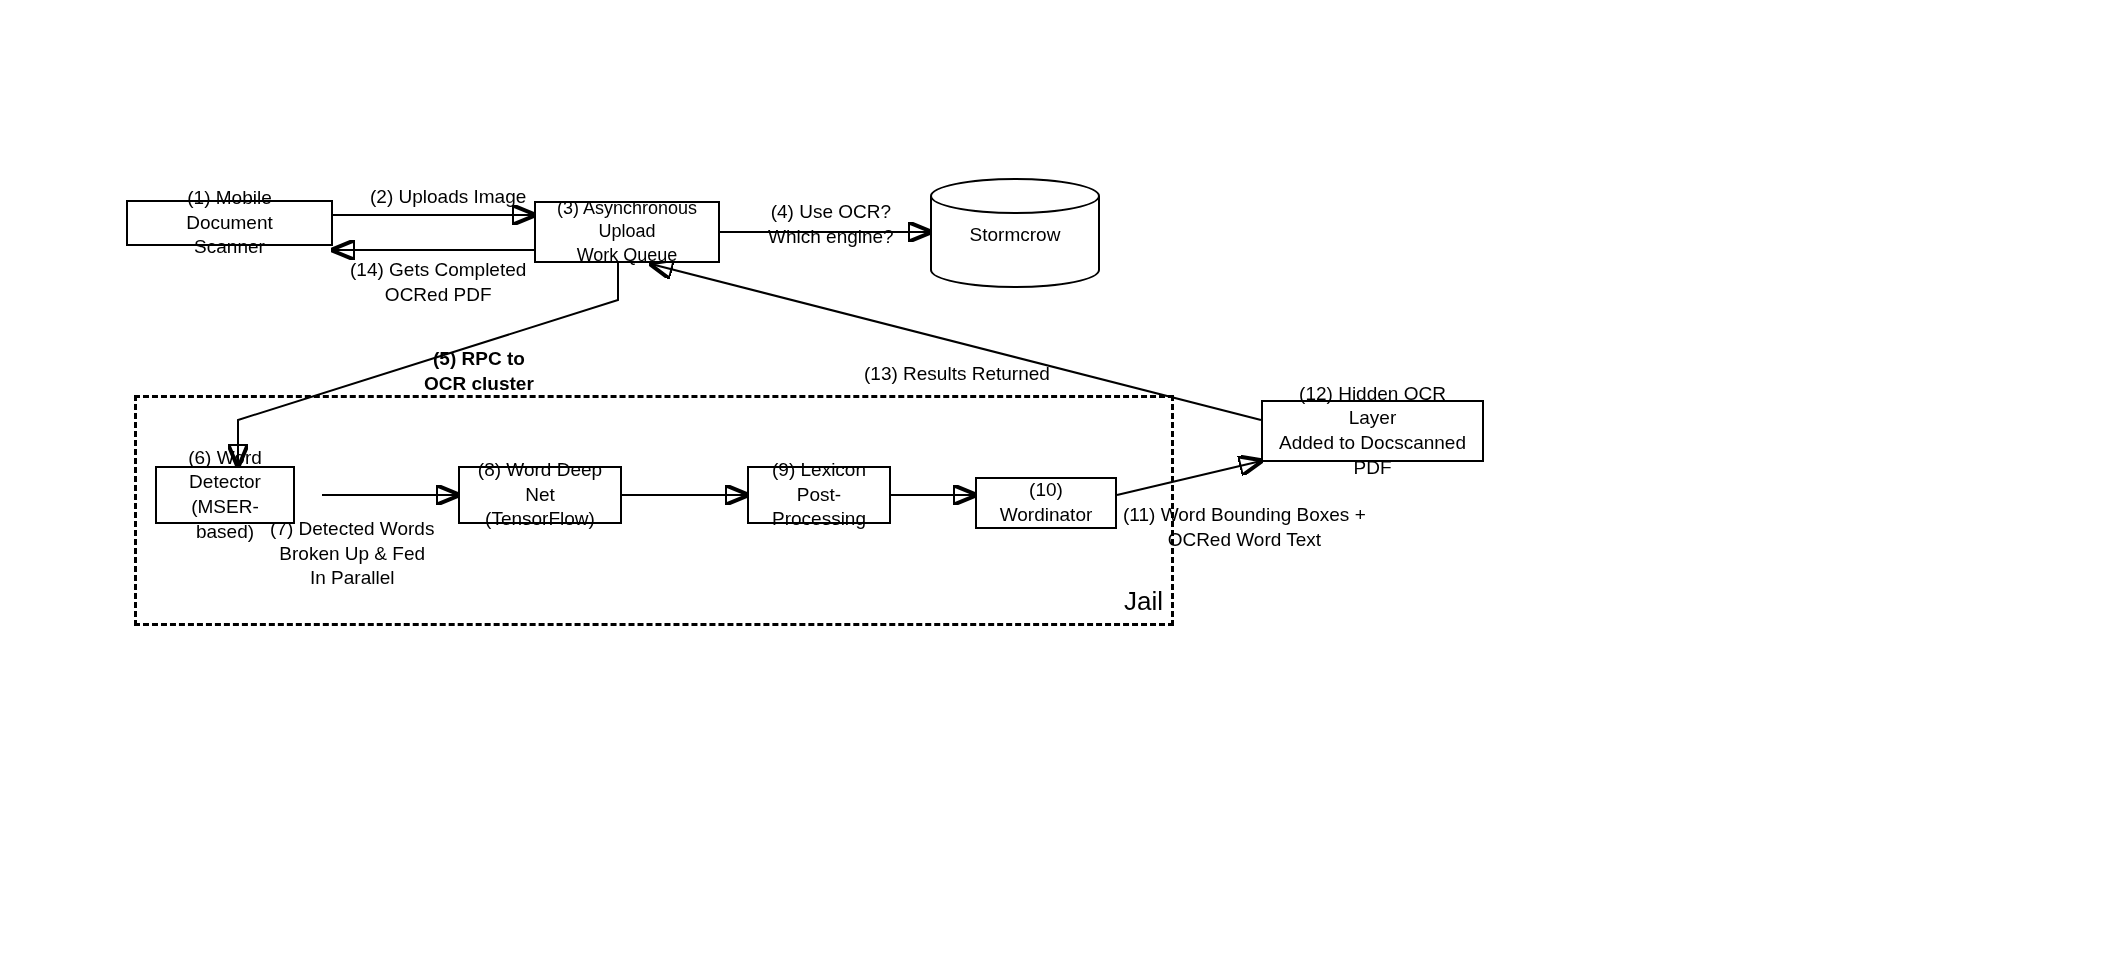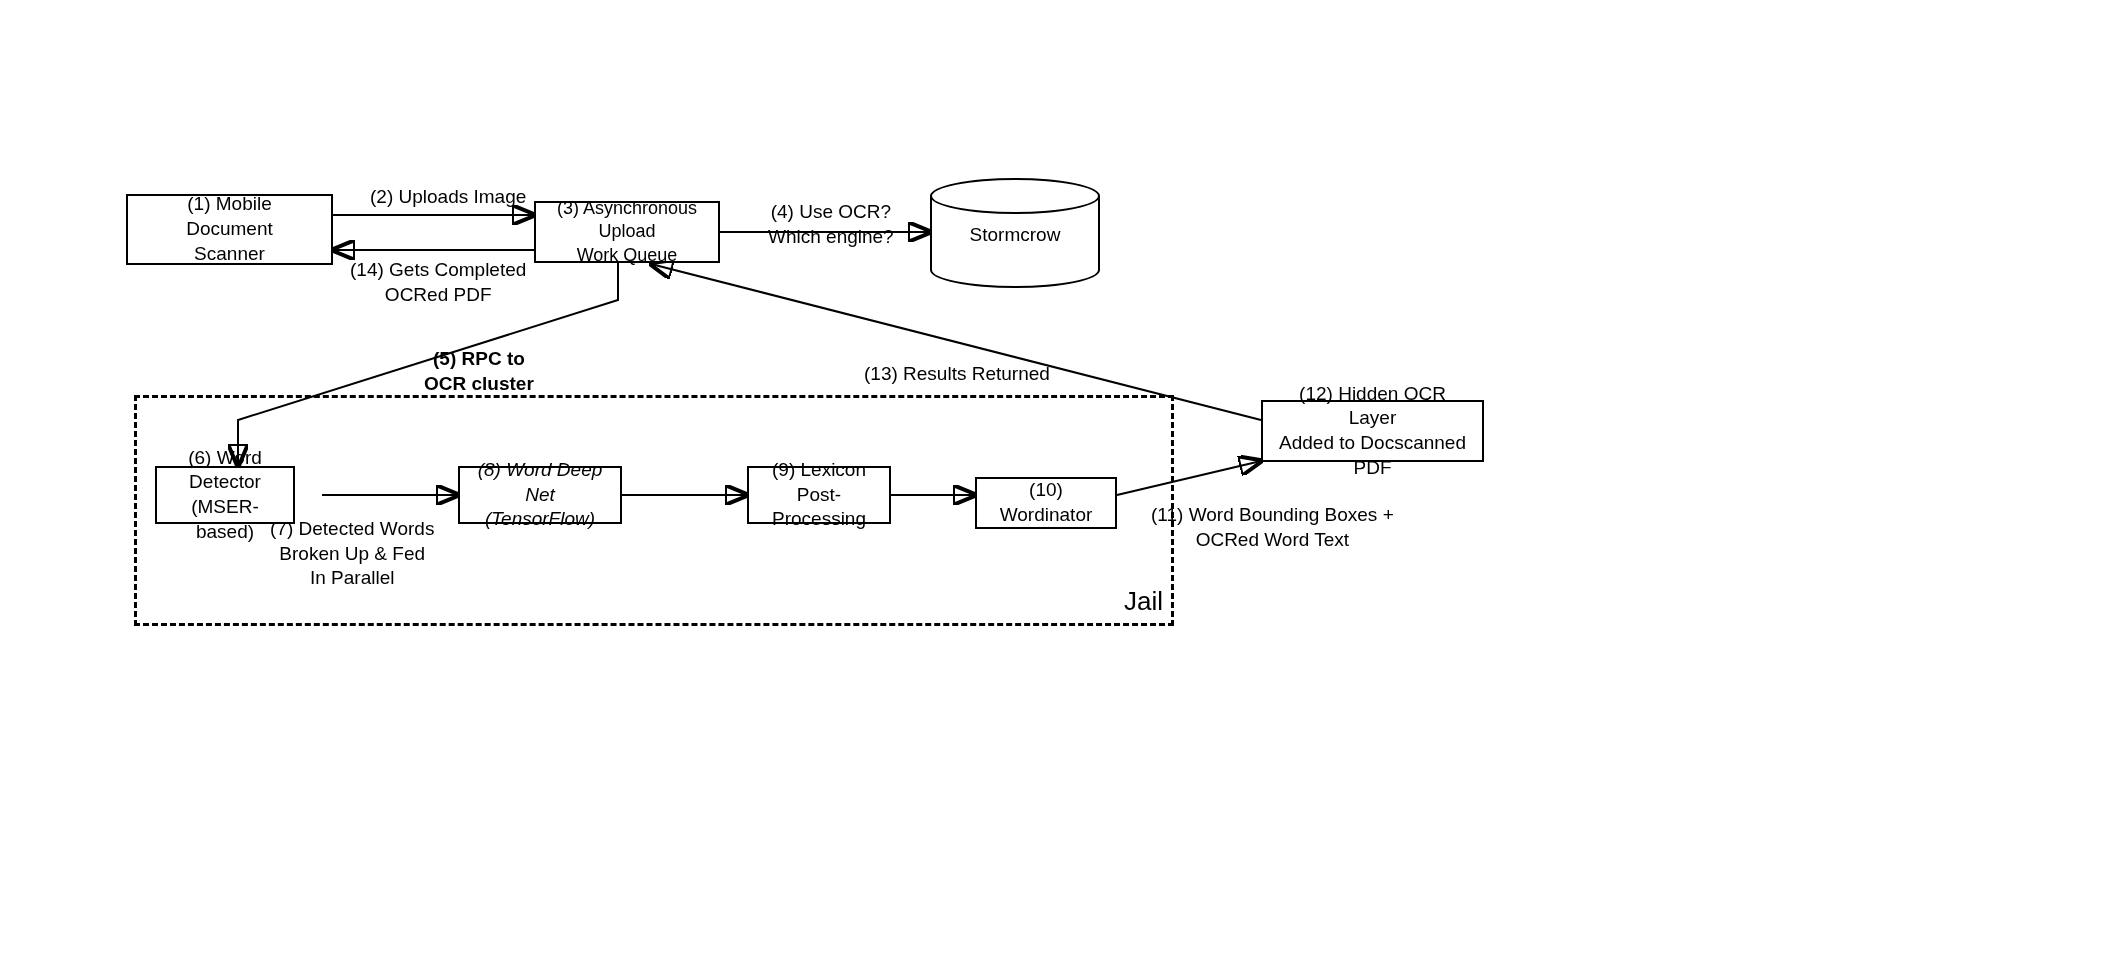--- a/index.html
+++ b/index.html
@@ -130,21 +130,21 @@
 
   <line x1="622" y1="495" x2="747" y2="495" marker-end="url(#arrowhead)"></line>
 
   <line x1="891" y1="495" x2="975" y2="495" marker-end="url(#arrowhead)"></line>
 
   <line x1="1117" y1="495" x2="1261" y2="461" marker-end="url(#arrowhead)"></line>
 
   <line x1="1261" y1="420" x2="651" y2="264" marker-end="url(#arrowhead)"></line>
 </svg>
 
-<div class="box" style="left:126px; top:194px; width:207px; height:71px;">
+<div class="box" style="left:126px; top:200px; width:207px; height:46px;">
   <span>(1) Mobile Document<br>Scanner</span>
 </div>
 
 <div class="box" style="left:534px; top:201px; width:186px; height:62px; padding:6px 4px; font-size:18px;">
   <span>(3) Asynchronous Upload<br>Work Queue</span>
 </div>
 
 <div class="cylinder" style="left:930px; top:178px;">
   <div class="cylinder-top"></div>
   <div class="cylinder-body"></div>
@@ -153,21 +153,21 @@
   <div class="cylinder-label">Stormcrow</div>
 </div>
 
 <div class="dashed-box" style="left:134px; top:395px; width:1040px; height:231px;"></div>
 <div class="jail-label" style="left:1124px; top:586px;">Jail</div>
 
 <div class="box" style="left:155px; top:466px; width:140px; height:58px;">
   <span>(6) Word Detector<br>(MSER-based)</span>
 </div>
 
-<div class="box" style="left:458px; top:466px; width:164px; height:58px;font-style:italic;">
+<div class="box" style="left:458px; top:466px; width:164px; height:58px;">
   <span>(8) Word Deep Net<br>(TensorFlow)</span>
 </div>
 
 <div class="box" style="left:747px; top:466px; width:144px; height:58px;">
   <span>(9) Lexicon<br>Post-Processing</span>
 </div>
 
 <div class="box" style="left:975px; top:477px; width:142px; height:52px;">
   <span>(10) Wordinator</span>
 </div>
@@ -179,15 +179,15 @@
 <div class="edge-label" style="left:370px; top:185px;">(2) Uploads Image</div>
 
 <div class="edge-label" style="left:350px; top:258px;">(14) Gets Completed<br>OCRed PDF</div>
 
 <div class="edge-label" style="left:768px; top:184px;margin-top:16px;">(4) Use OCR?<br>Which engine?</div>
 
 <div class="edge-label" style="left:424px; top:347px;font-weight:bold;">(5) RPC to<br>OCR cluster</div>
 
 <div class="edge-label" style="left:270px; top:517px;">(7) Detected Words<br>Broken Up &amp; Fed<br>In Parallel</div>
 
-<div class="edge-label" style="left:1151px; top:503px;">(11) Word Bounding Boxes +<br>OCRed Word Text</div>
+<div class="edge-label" style="left:1123px; top:503px;">(11) Word Bounding Boxes +<br>OCRed Word Text</div>
 
 <div class="edge-label" style="left:864px; top:362px;">(13) Results Returned</div>
 
 </body></html>

